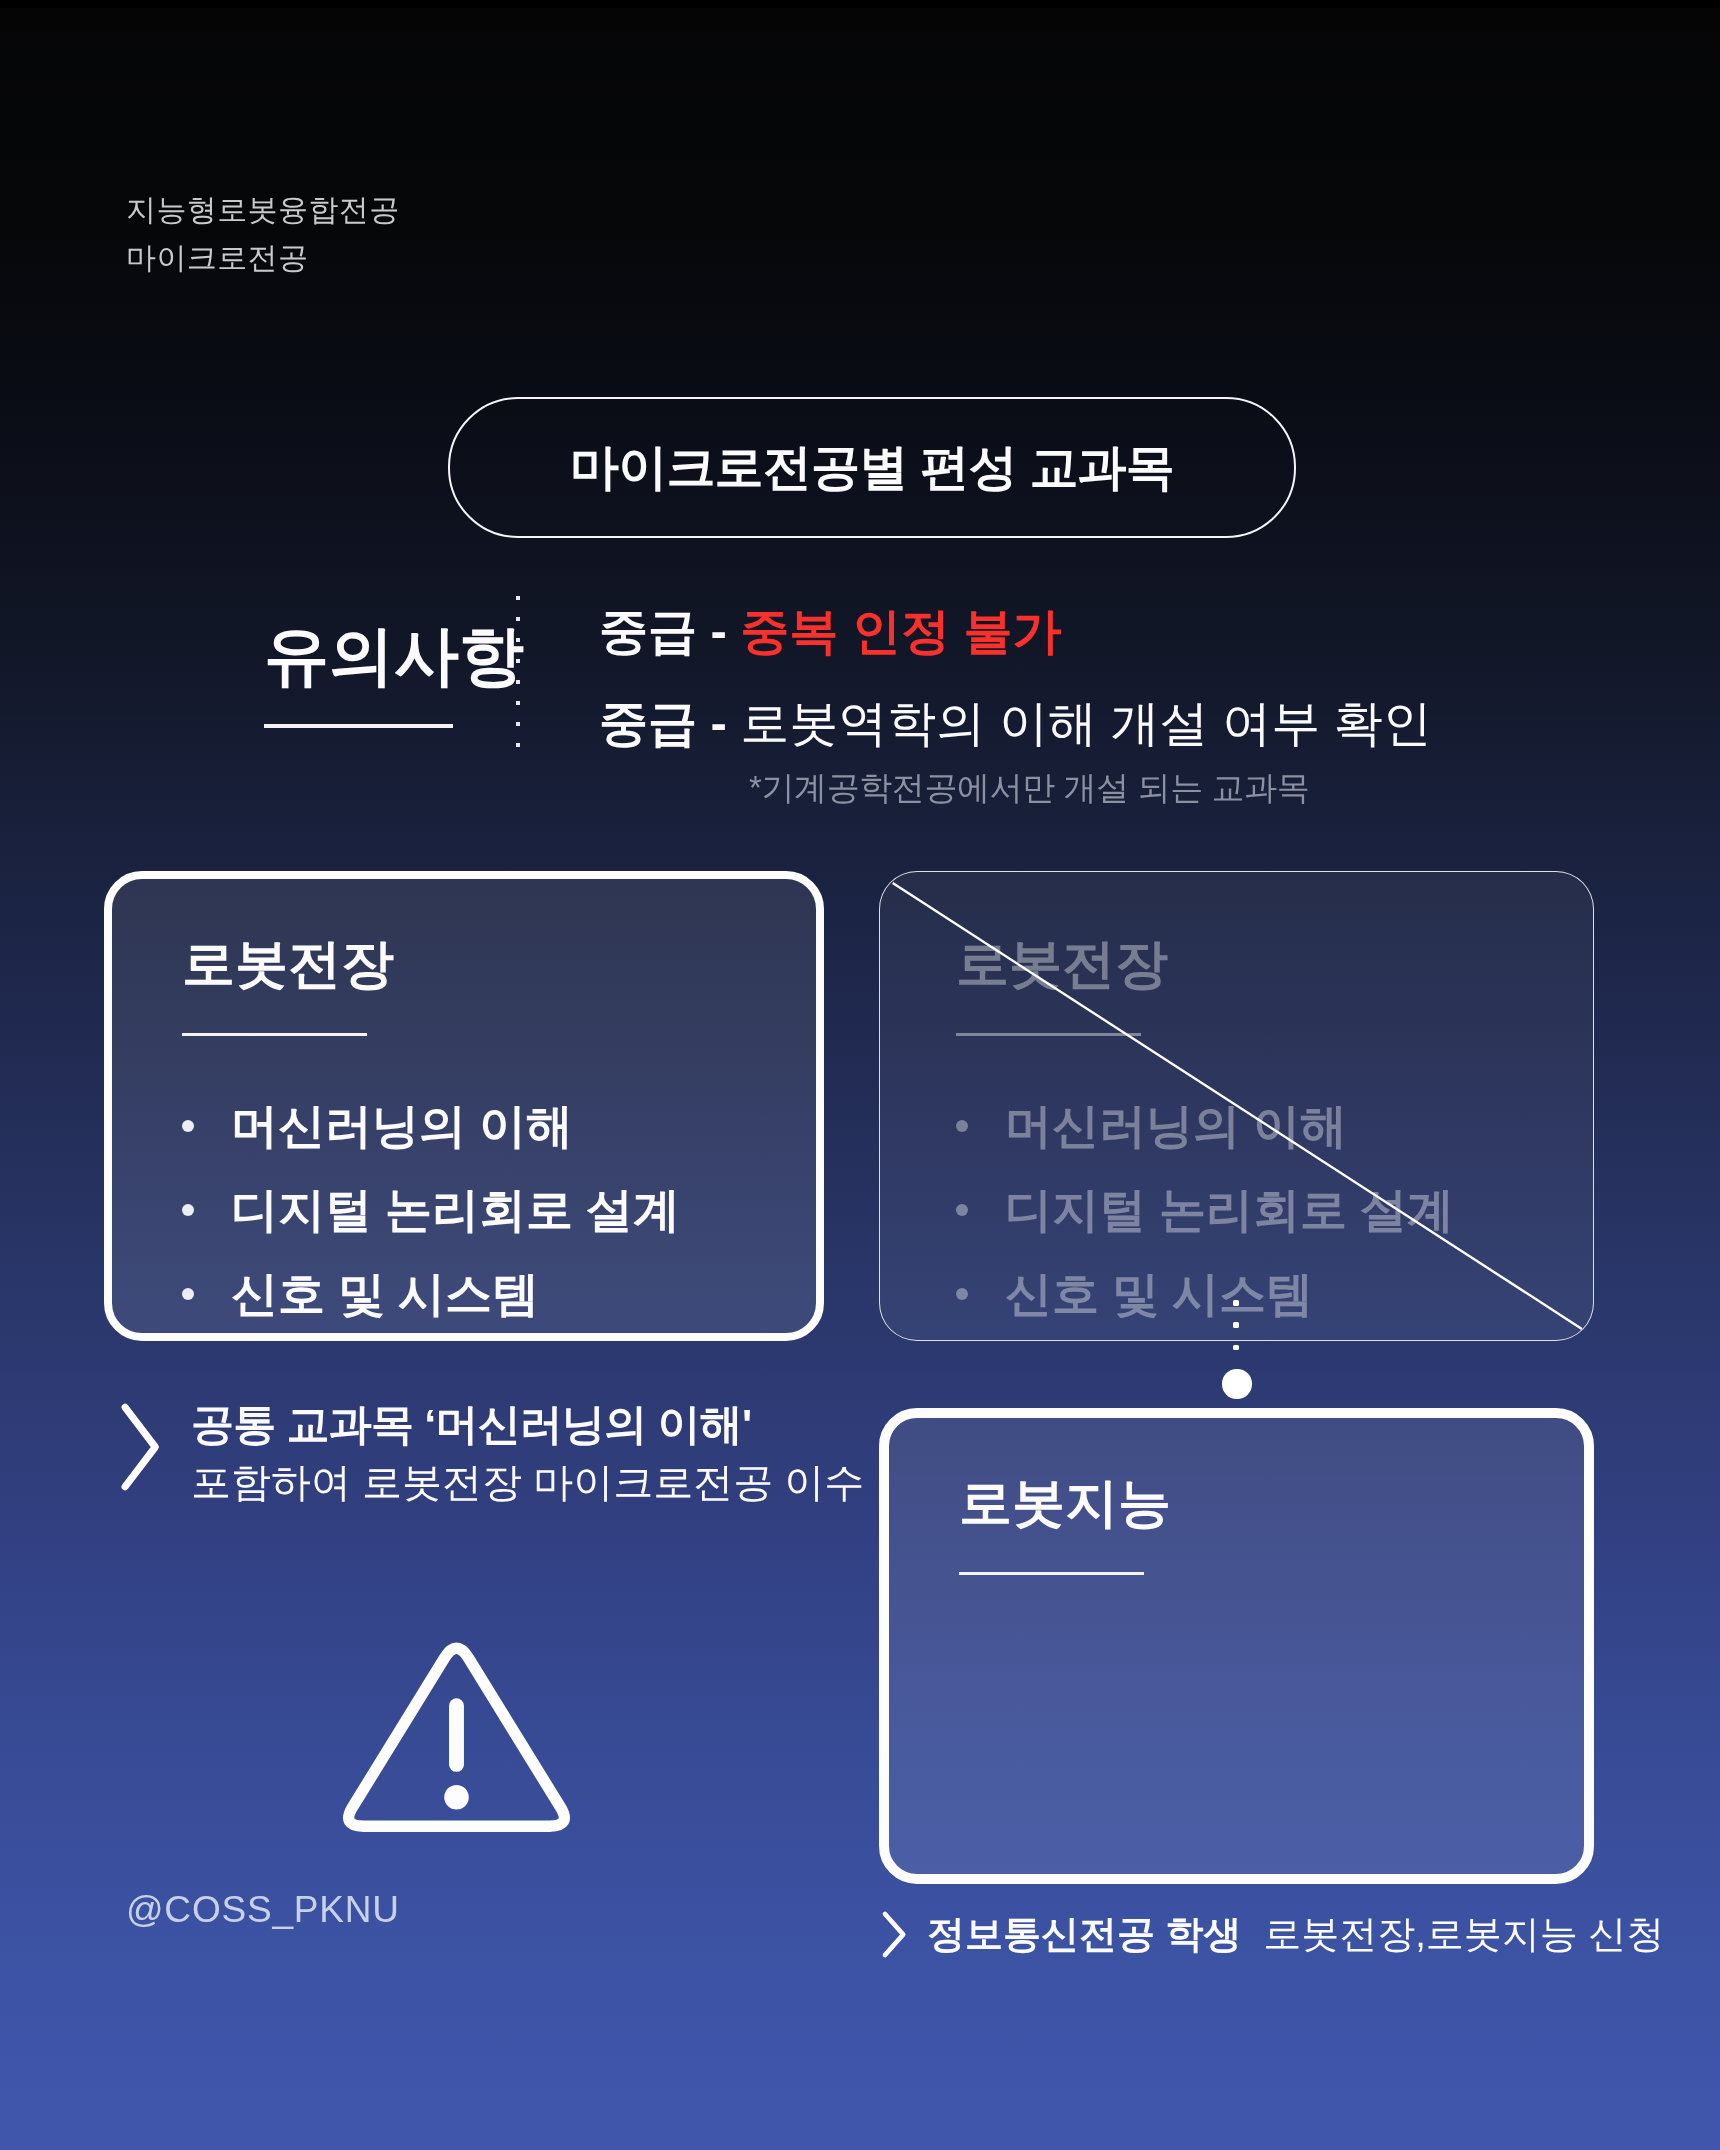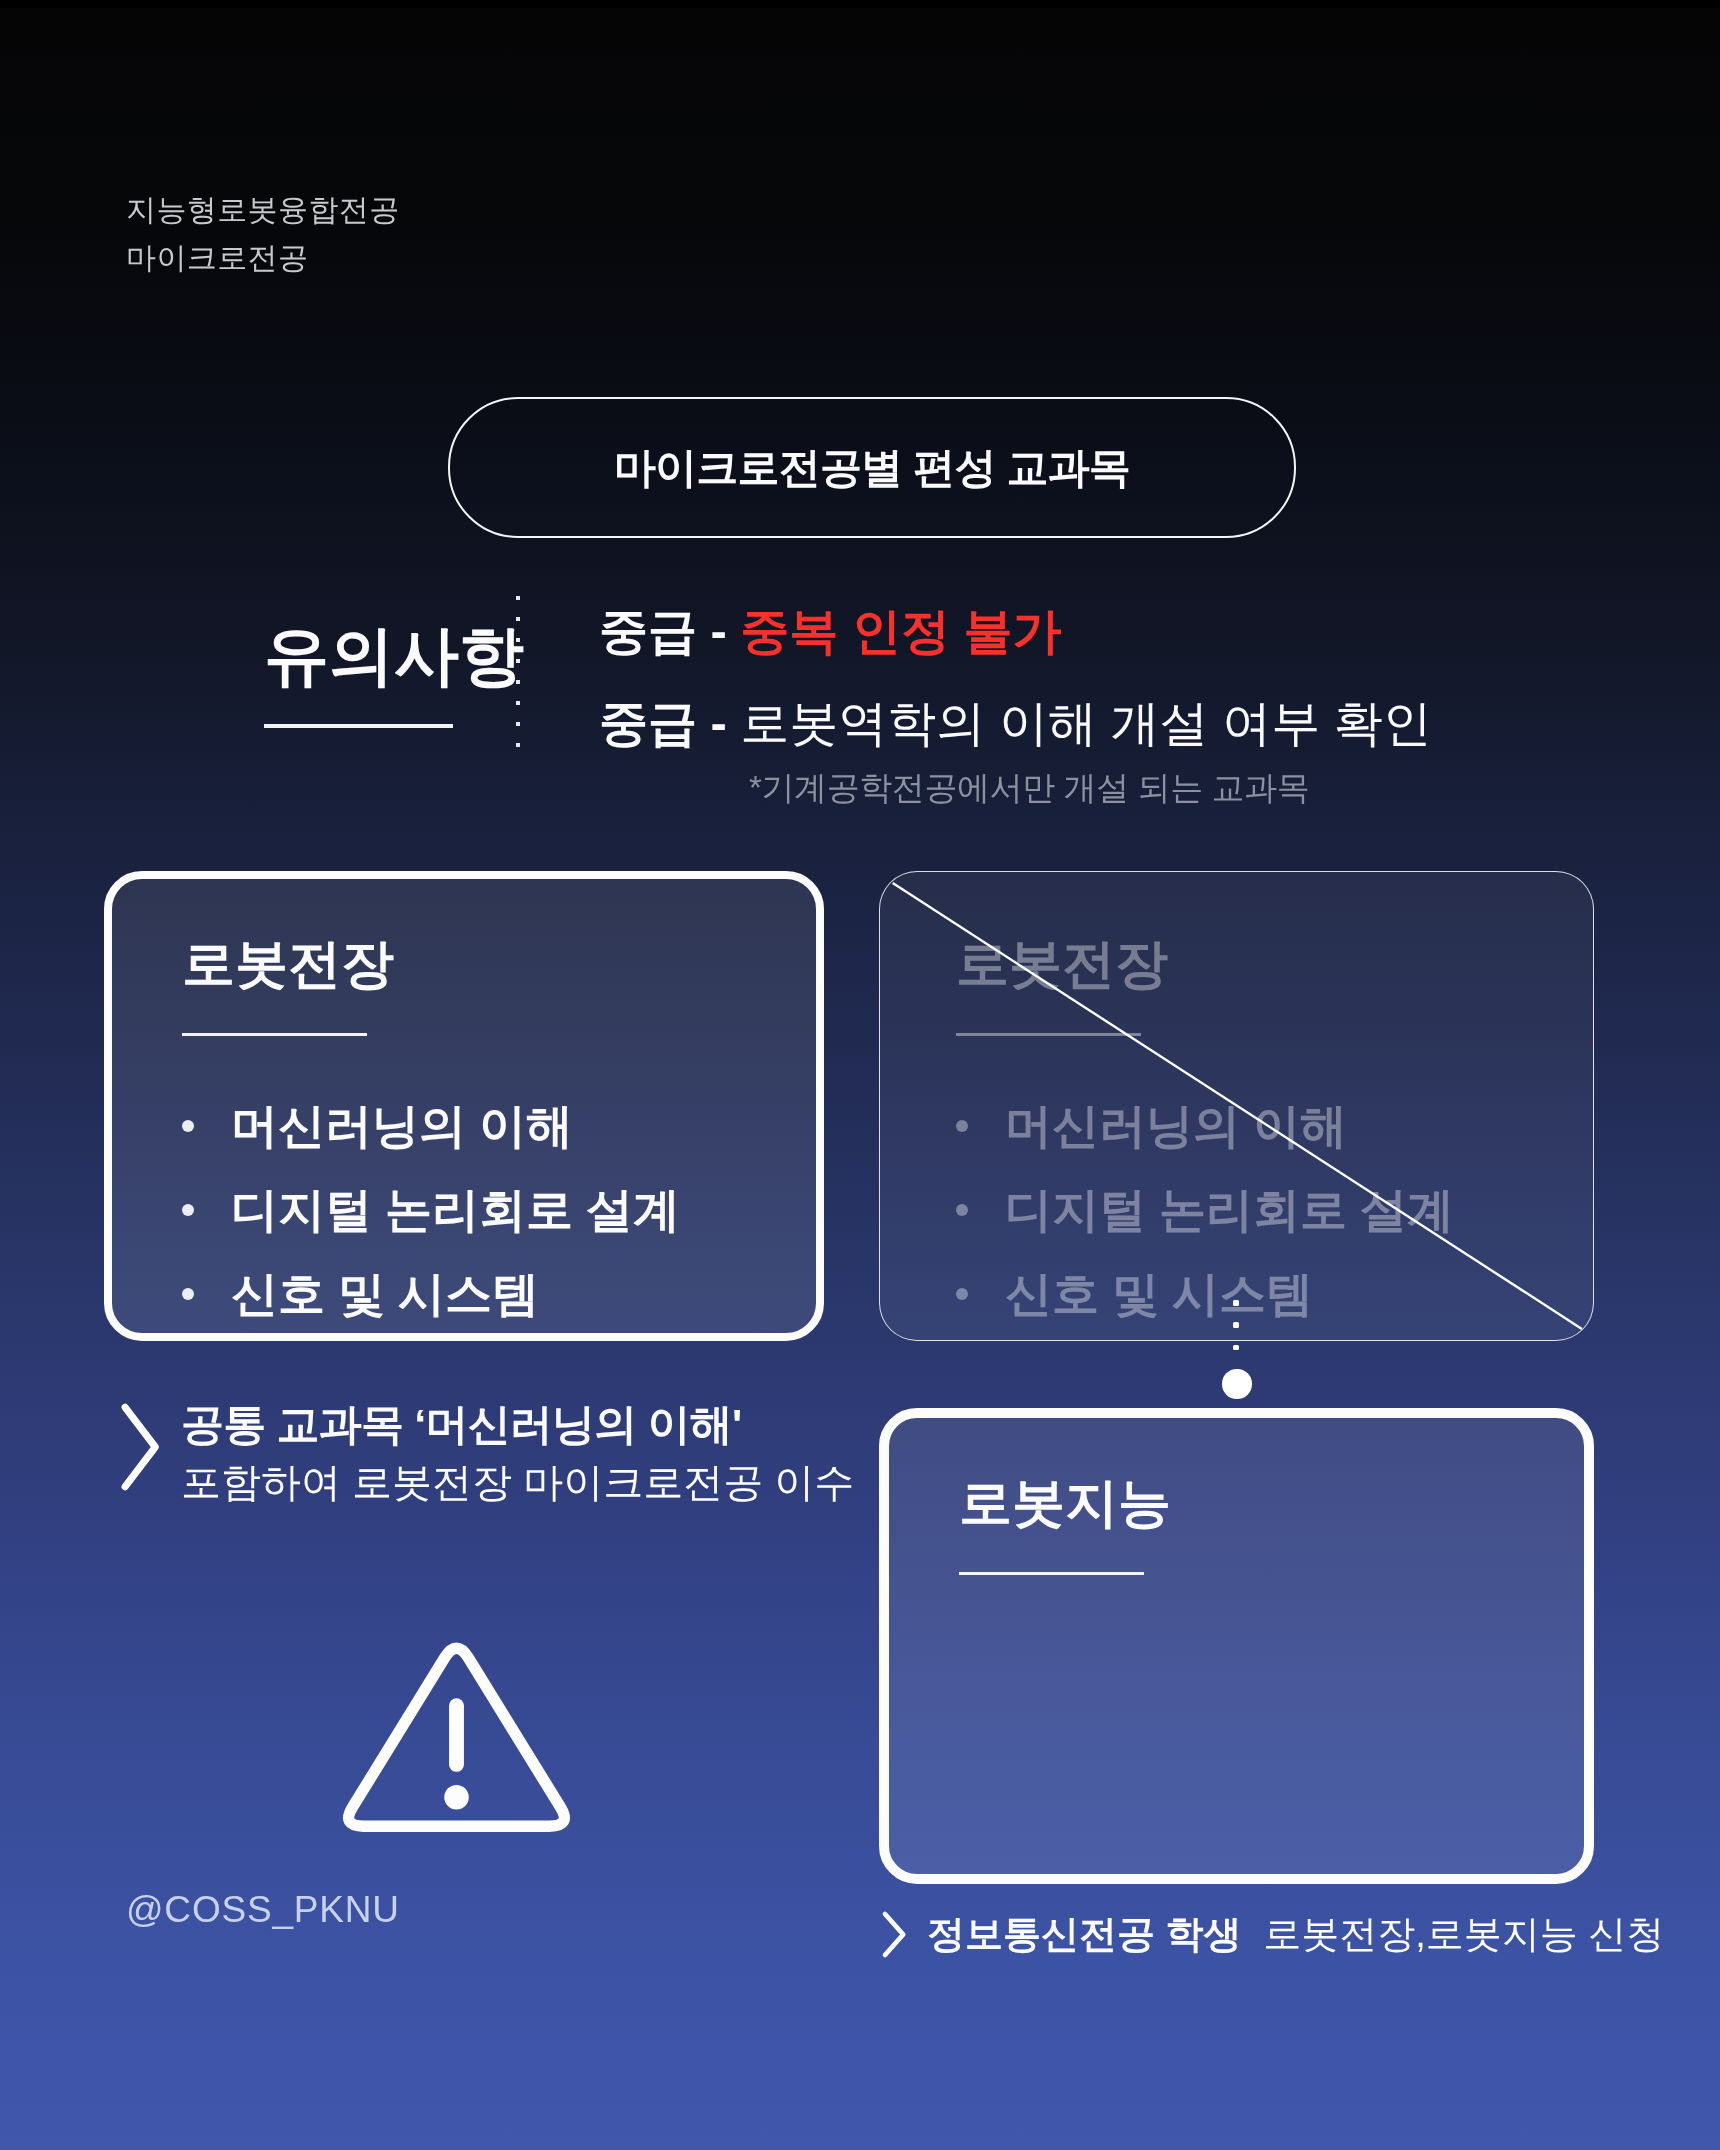--- a/index.html
+++ b/index.html
@@ -15,21 +15,21 @@
     color:#fbfbfd;
     margin-top:8px;
   }
   
   .dept{position:absolute;left:126px;top:178px;font-size:30px;line-height:48px;
         font-weight:500;color:#c8c9cc;letter-spacing:0.4px;}
   
   .title-pill{position:absolute;left:448px;top:389px;width:844px;height:137px;
       border:2.4px solid #f5f5f7;border-radius:70px;display:flex;align-items:center;
       justify-content:center;}
-  .title-pill span{font-size:42px;font-weight:800;letter-spacing:-0.8px;}
+  .title-pill span{font-size:49px;font-weight:800;letter-spacing:-0.8px;}
   
   .notice-label{position:absolute;left:264px;top:604px;}
   .notice-label .lbl{font-size:65px;font-weight:800;}
   .notice-underline{width:189px;height:4px;background:#f4f4f6;margin-top:24px;}
   .notice-divider{position:absolute;left:516px;top:588px;width:4px;height:153px;
       background-image:repeating-linear-gradient(180deg,#e9e9ef 0 4px,transparent 4px 21px);}
   .notice-lines{position:absolute;left:599px;top:591px;}
   .notice-line{display:flex;align-items:baseline;gap:13.5px;height:56px;margin-bottom:36px;
       font-size:49px;white-space:nowrap;}
   .notice-line .np{font-weight:800;}
@@ -58,21 +58,21 @@
   .card-ghost .dot{background:rgba(255,255,255,0.37);}
   .card-ghost .strike{position:absolute;inset:0;width:100%;height:100%;}
   
   .connector{position:absolute;left:1233px;top:1292px;display:flex;flex-direction:column;
       gap:16.7px;}
   .connector i{width:5.6px;height:5.6px;background:#fff;border-radius:1.6px;display:block;}
   .connector-knob{position:absolute;left:1222px;top:1361px;width:29.5px;height:29.5px;
       border-radius:50%;background:#fff;z-index:3;}
   
   .note{position:absolute;display:flex;}
-  .note-left{left:118px;top:1392px;gap:17px;}
+  .note-left{left:118px;top:1392px;gap:27px;}
   .note-left .t1{font-size:43px;font-weight:800;line-height:48px;letter-spacing:-0.8px;}
   .note-left .t2{font-size:40px;font-weight:500;line-height:49px;margin-top:9.6px;}
   .note-right{left:881px;top:1901px;gap:19px;align-items:center;}
   .note-right .t{font-size:38px;white-space:nowrap;}
   .note-right .b{font-weight:800;}
   .note-right .r{font-weight:500;margin-left:11px;}
   .chev{flex:0 0 auto;}
   
   .warning{position:absolute;left:325px;top:1606px;}
   

